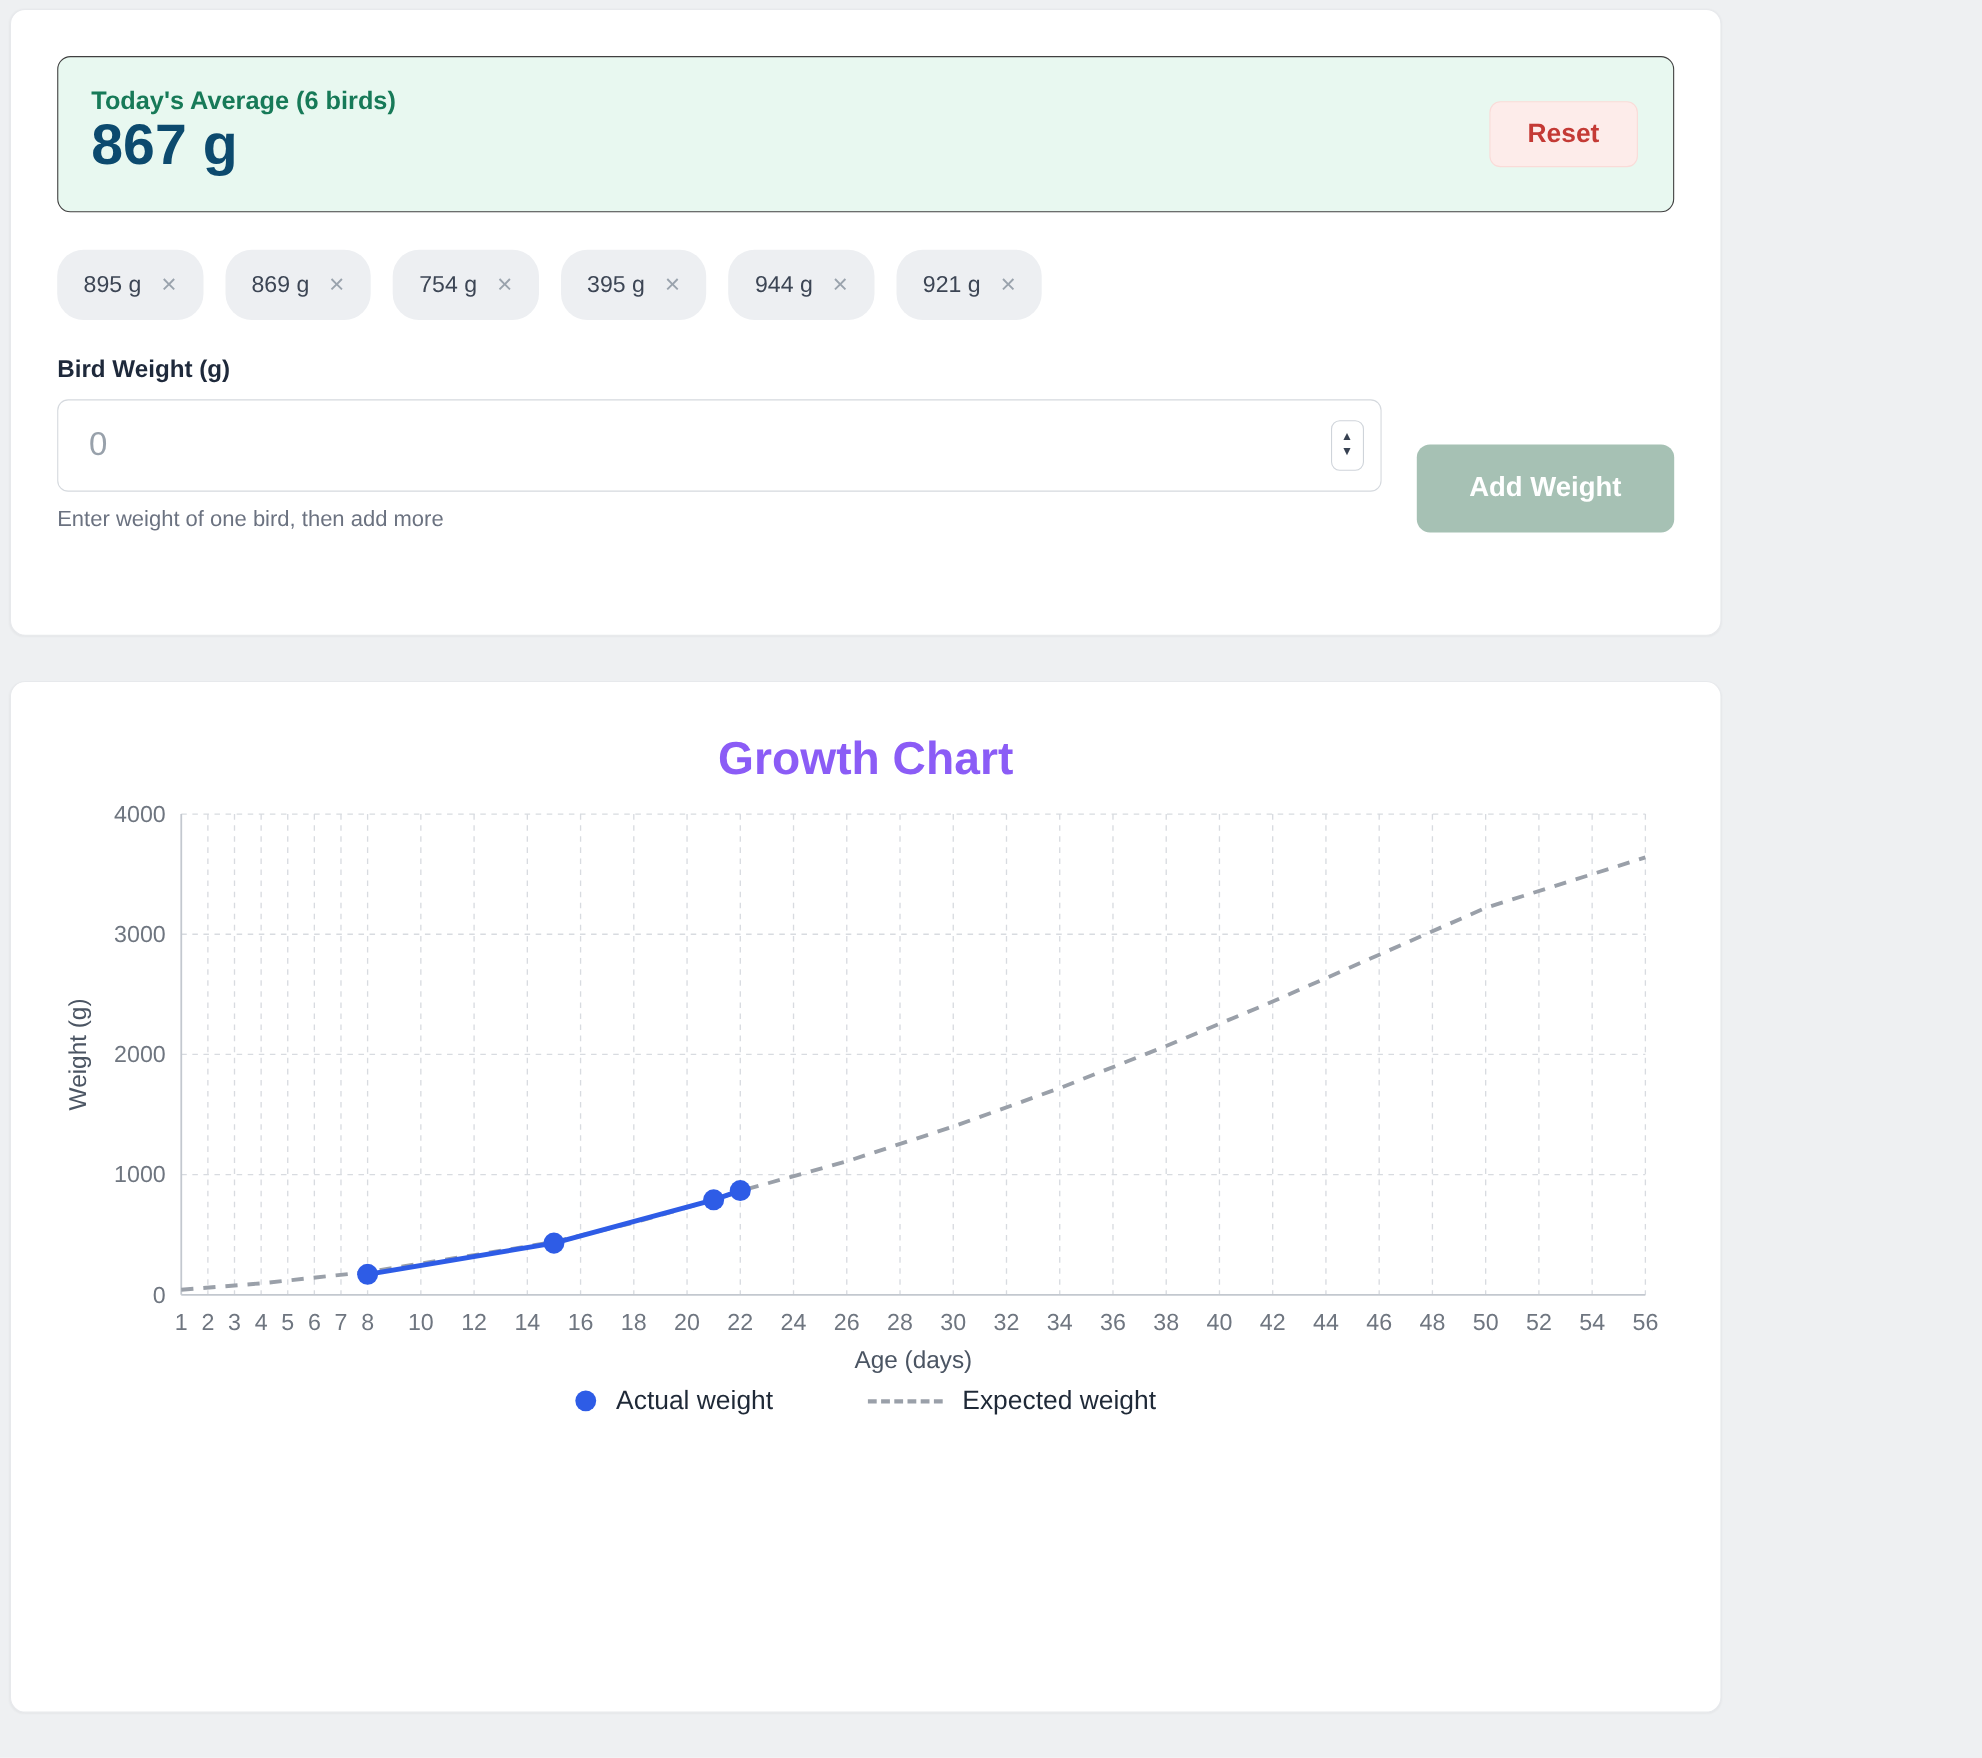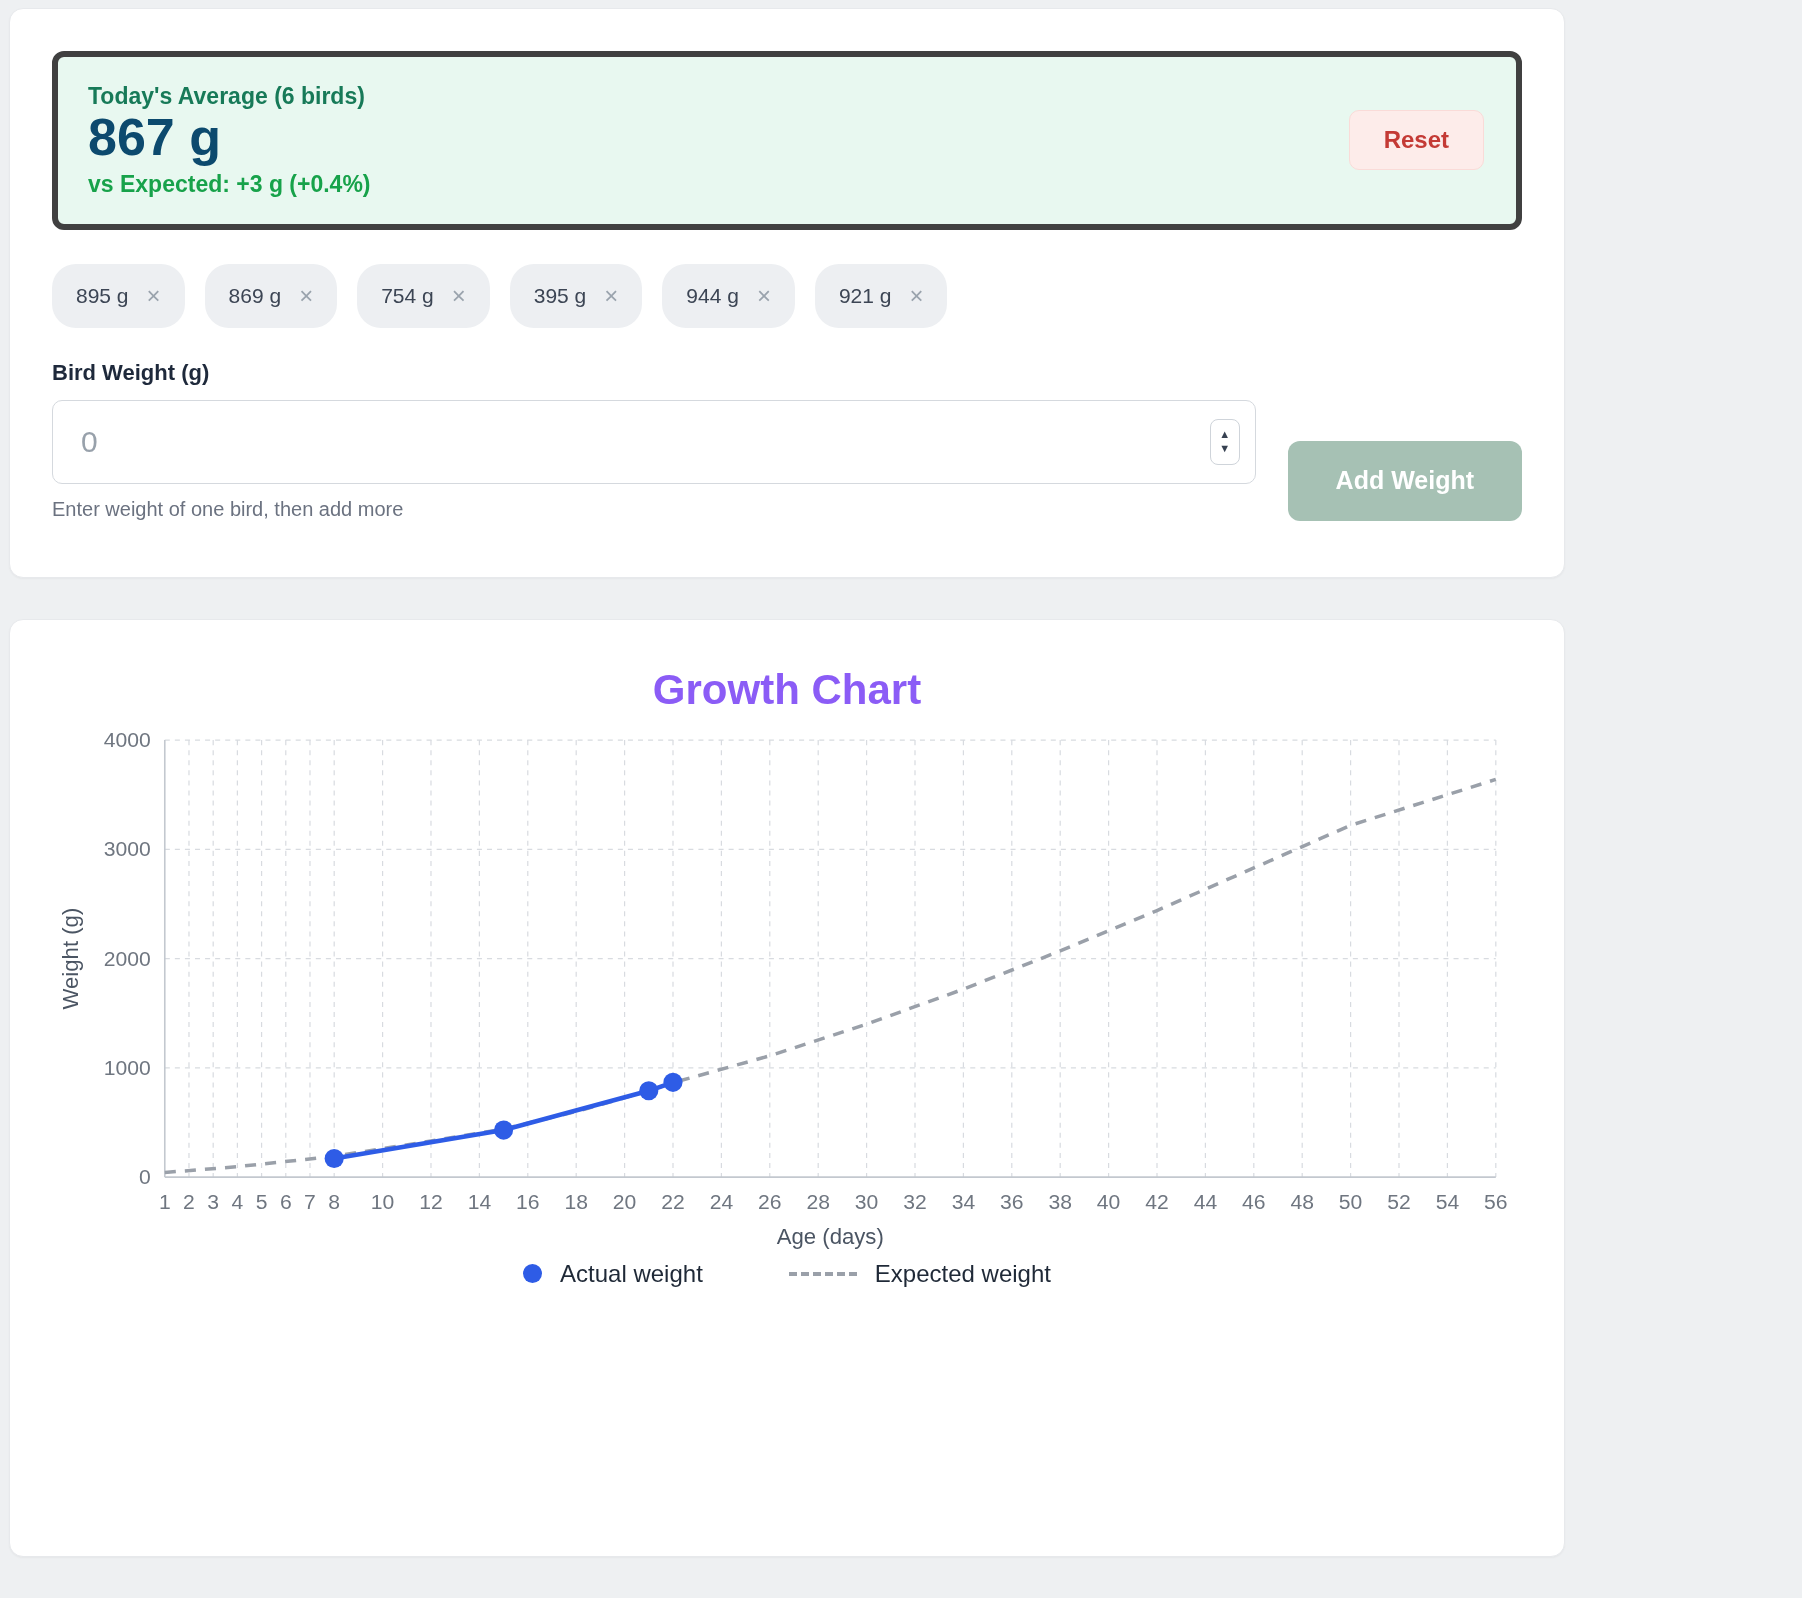--- a/index.html
+++ b/index.html
@@ -19,21 +19,21 @@
     box-shadow:0 1px 2px rgba(0,0,0,.04);
     padding:42px;
   }
   .card-top { min-height:570px; }
   .card-chart { margin-top:41px; min-height:938px; padding-top:46px; }
 
   
   .summary-box {
     position:relative;
     background:#e8f8f0;
-    border:6px solid #404040;
+    border:1px solid #404040;
     border-radius:12px;
     padding:26px 30px;
     margin-bottom:34px;
   }
   .summary-title { color:#177a58; font-size:23px; font-weight:700; }
   .summary-value { color:#0c4a6e; font-size:52px; font-weight:800; margin:0 0 6px; line-height:1.05; }
   .summary-compare { color:#17a24a; font-size:23px; font-weight:700; }
   .reset-btn {
     position:absolute; right:32px; top:50%; transform:translateY(-50%);
     background:#fdecea; color:#c43a35;
@@ -102,21 +102,20 @@
 </head>
 <body>
 
 <div class="page">
 
   <div class="card card-top">
 
     <div class="summary-box">
       <div class="summary-title">Today's Average (6 birds)</div>
       <div class="summary-value">867 g</div>
-      <div class="summary-compare">vs Expected: +3 g (+0.4%)</div>
       <button class="reset-btn">Reset</button>
     </div>
 
 
     <div class="chips">
         <div class="chip">
           <span>895 g</span>
           <span class="x">×</span>
         </div>
         <div class="chip">

